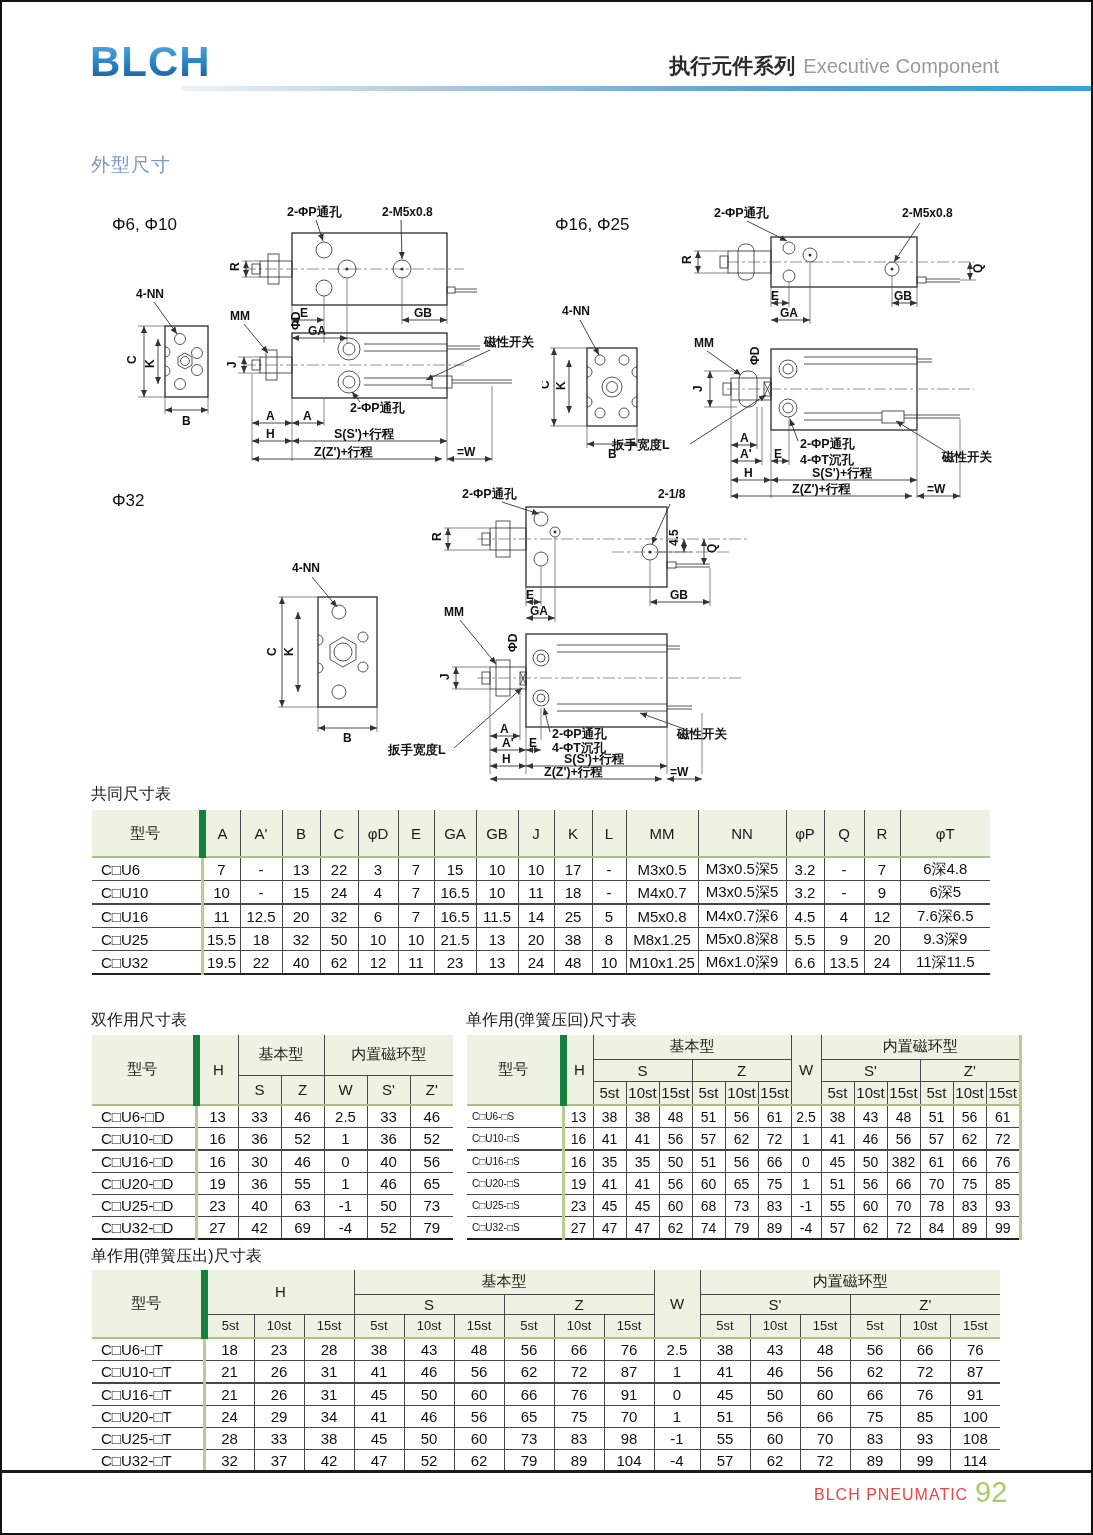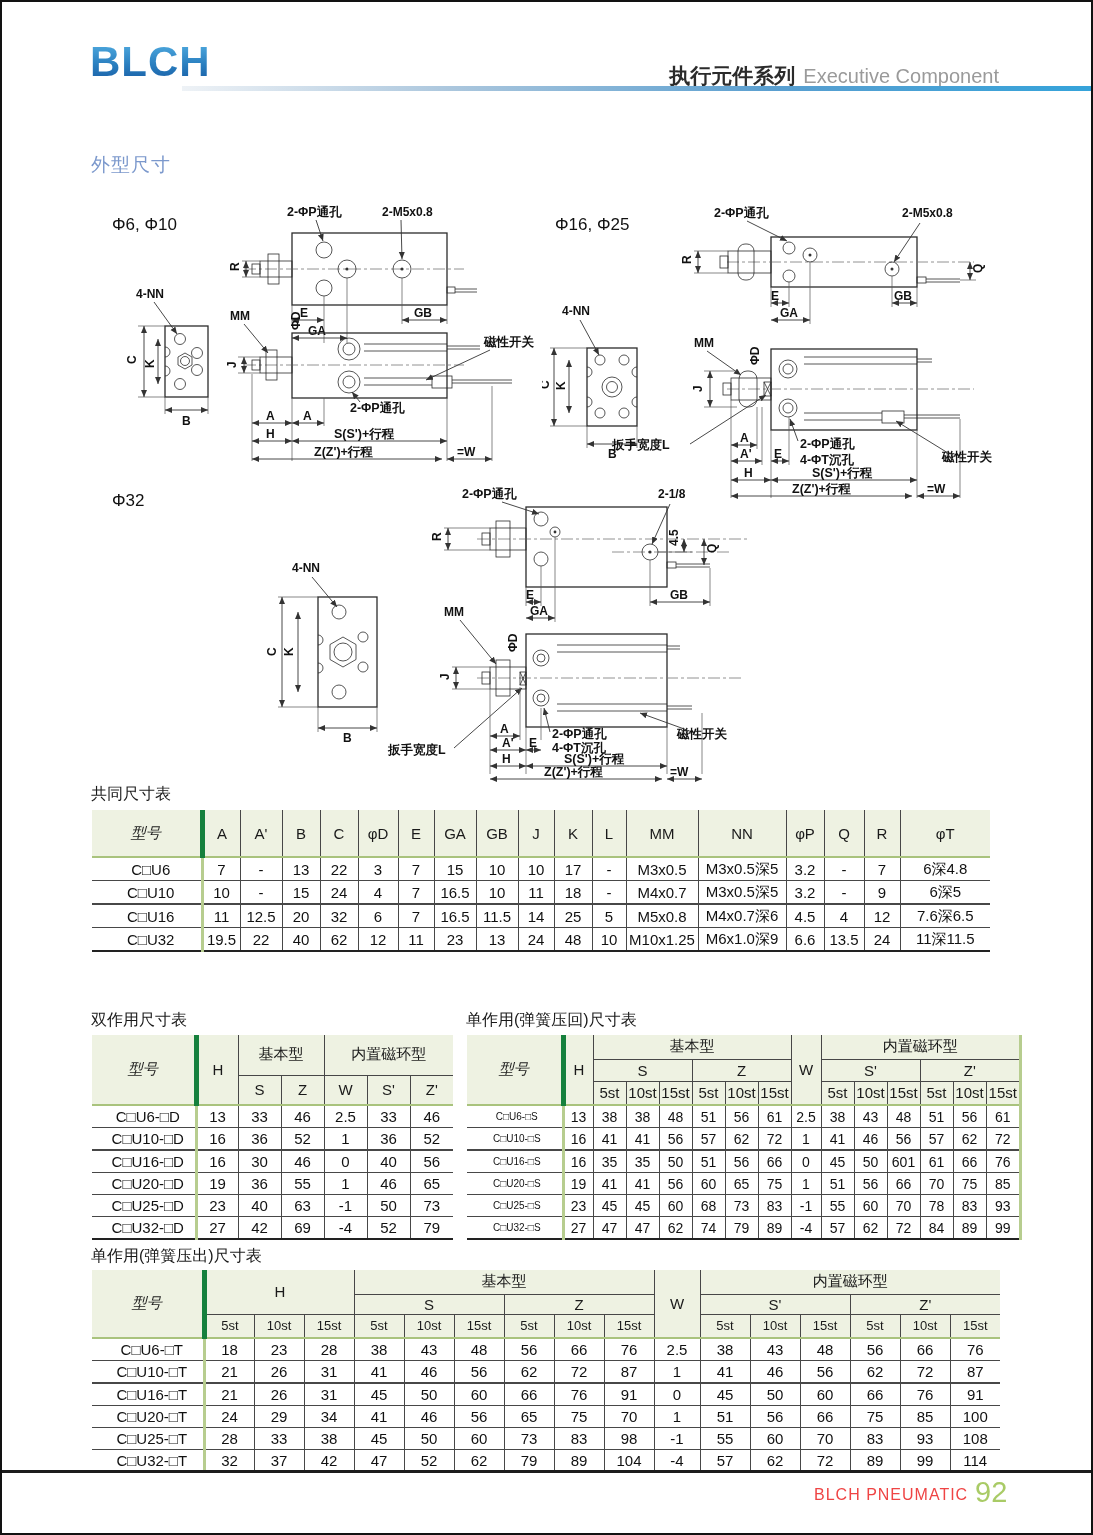--- a/index.html
+++ b/index.html
@@ -3,21 +3,21 @@
 <meta charset="utf-8">
 <style>
   html,body{margin:0;padding:0;background:#e8e8e8;}
   .page{position:relative;width:1093px;height:1535px;background:#fff;margin:0 auto;
         border:2px solid #121212;box-sizing:border-box;overflow:hidden;
         font-family:"Liberation Sans",sans-serif;}
   
   .logo{position:absolute;left:88px;top:36px;font-size:42px;font-weight:800;letter-spacing:1px;
         background:linear-gradient(180deg,#58b4e6 0%,#2a7fc0 55%,#14569e 100%);
         -webkit-background-clip:text;background-clip:text;color:transparent;}
-  .series{position:absolute;top:60px;right:92px;white-space:nowrap;}
+  .series{position:absolute;top:50px;right:92px;white-space:nowrap;}
   .series .cn{font-size:21px;font-weight:bold;color:#2b2b2b;}
   .series .en{font-size:20px;color:#9a9a9a;margin-left:8px;}
   .hrule{position:absolute;left:180px;right:0;top:84px;height:5px;
          background:linear-gradient(to right,#eef2f6 0%,#aac6dd 30%,#5a9fd0 65%,#35a3da 100%);}
   .section-title{position:absolute;left:89px;top:150px;font-size:19px;color:#7b98cc;letter-spacing:1px;}
   
   .draw{position:absolute;}
   .ol{fill:none;stroke:#2b2b2b;stroke-width:1.3;}
   .thin{fill:none;stroke:#2b2b2b;stroke-width:0.8;}
   .cl{fill:none;stroke:#777;stroke-width:0.8;stroke-dasharray:12 3 3 3;}
@@ -31,22 +31,22 @@
   .tbl-title{position:absolute;font-size:16px;color:#1a1a1a;}
   .tbl{position:absolute;}
   .dim-table{border-collapse:collapse;table-layout:fixed;}
   .dim-table th{background:#eef2e2;font-weight:normal;font-size:15px;color:#1a1a1a;padding:0;}
   .dim-table th,.dim-table td{border:1px solid #474747;text-align:center;}
   .dim-table td{font-size:15px;height:22px;color:#111;background:#fff;padding:0;}
   .dim-table tr > *:first-child{border-left:none;}
   .dim-table tr > *:last-child{border-right:none;}
   .dim-table thead tr:first-child > *{border-top:none;}
   .dim-table th.hb{border-bottom:2.5px solid #a9c37d;}
-  .dim-table th.mc{border-right:5px solid #15803d;font-style:italic;}
-  .dim-table td:first-child{border-right:3px solid #b7cd8f;text-align:center;padding-left:9px;}
+  .dim-table th.mc{border-right:7px solid #15803d;}
+  .dim-table td:first-child{border-right:3px solid #b7cd8f;text-align:left;padding-left:9px;}
   .dim-table tbody tr:last-child td{border-bottom:2px solid #222;}
   .dim-table tbody tr:nth-child(2) td{border-bottom-width:2px;}
   .t-common th{height:46px;}
   .t-dbl td,.t-sret td,.t-spush td{height:21px;}
   .t-sret td{font-size:14px;}
   .t-sret td:first-child{padding-left:5px;font-size:10px;}
   .th-st{font-size:12.5px;}
   .t-spush .th-st{font-size:13px;}
   .green-edge{border-right:3px solid #b7cd8f;display:inline-block;}
   
@@ -532,20 +532,40 @@
             <td>11.5</td>
             <td>14</td>
             <td>25</td>
             <td>5</td>
             <td>M5x0.8</td>
             <td>M4x0.7深6</td>
             <td>4.5</td>
             <td>4</td>
             <td>12</td>
             <td>7.6深6.5</td>
+          </tr>
+          <tr>
+            <td>C□U25</td>
+            <td>15.5</td>
+            <td>18</td>
+            <td>32</td>
+            <td>50</td>
+            <td>10</td>
+            <td>10</td>
+            <td>21.5</td>
+            <td>13</td>
+            <td>20</td>
+            <td>38</td>
+            <td>8</td>
+            <td>M8x1.25</td>
+            <td>M5x0.8深8</td>
+            <td>5.5</td>
+            <td>9</td>
+            <td>20</td>
+            <td>9.3深9</td>
           </tr>
           <tr>
             <td>C□U32</td>
             <td>19.5</td>
             <td>22</td>
             <td>40</td>
             <td>62</td>
             <td>12</td>
             <td>11</td>
             <td>23</td>
@@ -739,21 +759,21 @@
             <td>16</td>
             <td>35</td>
             <td>35</td>
             <td>50</td>
             <td>51</td>
             <td>56</td>
             <td>66</td>
             <td>0</td>
             <td>45</td>
             <td>50</td>
-            <td>601</td>
+            <td>382</td>
             <td>61</td>
             <td>66</td>
             <td>76</td>
           </tr>
           <tr>
             <td>C□U20-□S</td>
             <td>19</td>
             <td>41</td>
             <td>41</td>
             <td>56</td>

